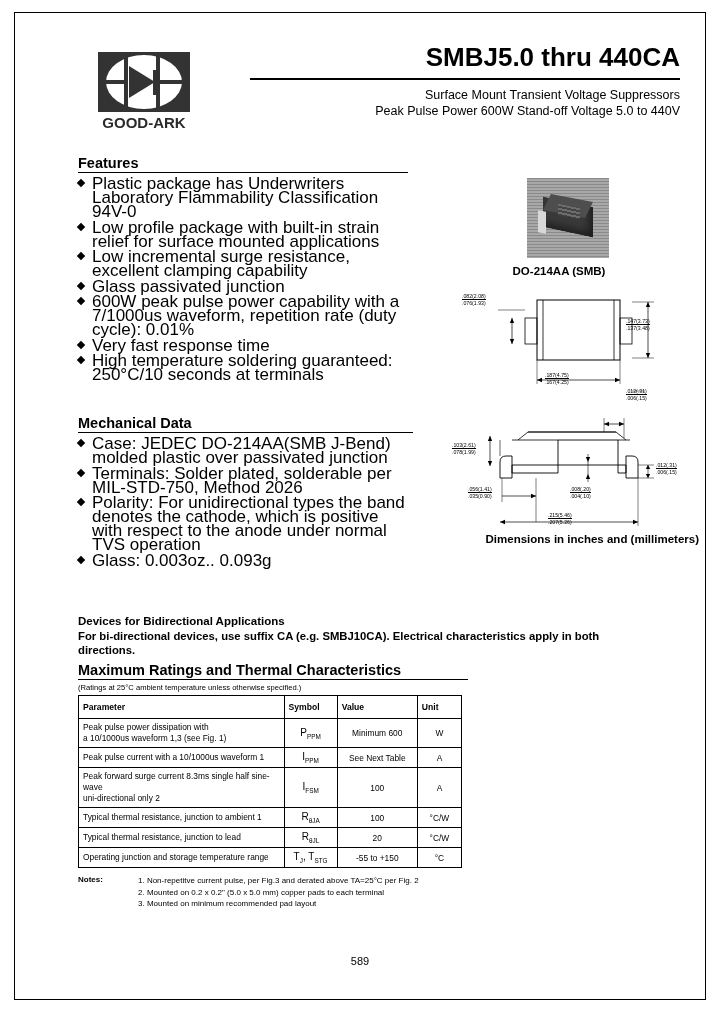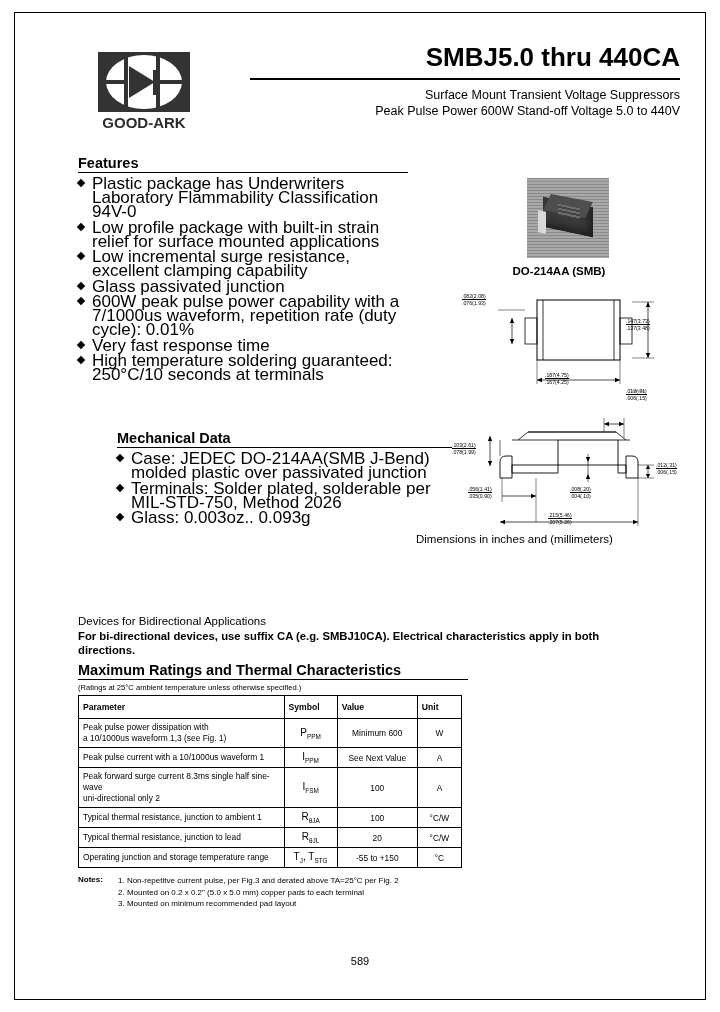--- a/index.html
+++ b/index.html
@@ -164,23 +164,22 @@
     width: 6px;
     height: 6px;
     background: #000;
     transform: rotate(45deg);
   }
 
   
   .mech {
     position: absolute;
     left: 78px;
-    top: 430px;
+    top: 415px;
     width: 335px;
-    margin-left: 39px;
   }
 
   
   .pkg-photo-wrap {
     position: absolute;
     left: 527px;
     top: 178px;
     width: 82px;
     text-align: center;
   }
@@ -259,39 +258,39 @@
   .dim {
     position: absolute;
     font-size: 5.2px;
     line-height: 6px;
     white-space: nowrap;
     font-family: "Liberation Sans", sans-serif;
   }
   .dim .u { border-bottom: 0.5px solid #000; display: block; }
   .dims-caption {
     position: absolute;
-    left: 416px;
+    left: 449px;
     top: 533px;
     width: 250px;
-    text-align: left;
+    text-align: right;
     font-size: 11.5px;
-    font-weight: normal;
+    font-weight: bold;
     white-space: nowrap;
   }
 
   
   .bidir {
     position: absolute;
     left: 78px;
     top: 615px;
     width: 560px;
   }
   .bidir-title {
     font-size: 11.5px;
-    font-weight: normal;
+    font-weight: bold;
     margin-bottom: 2px;
   }
   .bidir-text {
     font-size: 11.3px;
     line-height: 14px;
     font-weight: bold;
   }
 
   
   .ratings {
@@ -348,21 +347,21 @@
     width: 420px;
   }
   .notes-label {
     position: absolute;
     left: 0;
     top: 0;
     font-size: 8px;
     font-weight: bold;
   }
   .notes-list {
-    margin-left: 40px;
+    margin-left: 60px;
     font-size: 8px;
     line-height: 11.5px;
   }
   .notes-list div { white-space: nowrap; }
 
   
   .footer {
     position: absolute;
     left: 0;
     top: 955px;
@@ -412,20 +411,21 @@
       <li><span class="dia"></span><span>High temperature soldering guaranteed: 250°C/10 seconds at terminals</span></li>
     </ul>
   </div>
 
   <div class="mech">
     <div class="sec-head">Mechanical Data</div>
     <div class="sec-rule"></div>
     <ul class="bullets">
       <li><span class="dia"></span><span>Case: JEDEC DO-214AA(SMB J-Bend) molded plastic over passivated junction</span></li>
       <li><span class="dia"></span><span>Terminals: Solder plated, solderable per MIL-STD-750, Method 2026</span></li>
+      <li><span class="dia"></span><span>Polarity: For unidirectional types the band denotes the cathode, which is positive with respect to the anode under normal TVS operation</span></li>
       <li><span class="dia"></span><span>Glass: 0.003oz.. 0.093g</span></li>
     </ul>
   </div>
 
   <div class="pkg-photo-wrap">
     <div class="pkg-photo">
       <div class="pkg-body"></div>
       <div class="pkg-top"></div>
       <div class="pkg-band"></div>
       <div class="pkg-mark"></div>
@@ -581,21 +581,21 @@
             <span class="sym"><span>P</span><sub>PPM</sub></span>
           </td>
           <td class="c">Minimum 600</td>
           <td class="c">W</td>
         </tr>
         <tr>
           <td class="p">Peak pulse current with a 10/1000us waveform 1</td>
           <td class="c">
             <span class="sym"><span>I</span><sub>PPM</sub></span>
           </td>
-          <td class="c">See Next Value</td>
+          <td class="c">See Next Table</td>
           <td class="c">A</td>
         </tr>
         <tr>
           <td class="p">
             <span>Peak forward surge current 8.3ms single half sine-wave</span><br>
             <span>uni-directional only 2</span>
           </td>
           <td class="c">
             <span class="sym"><span>I</span><sub>FSM</sub></span>
           </td>

